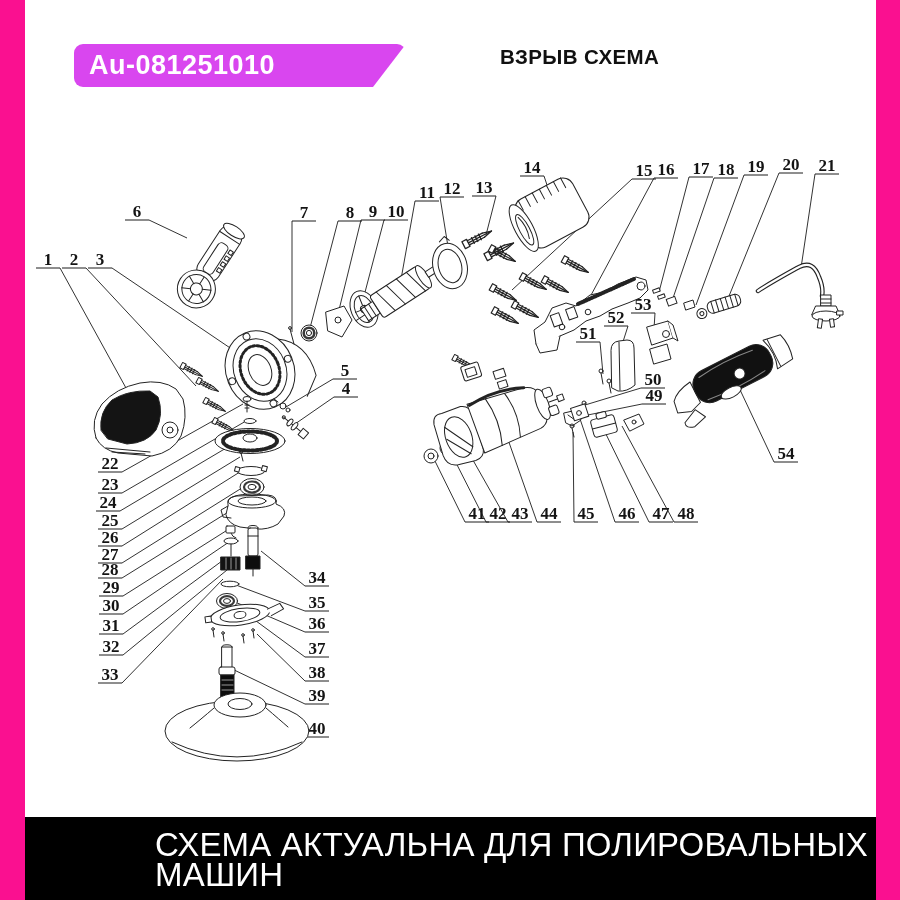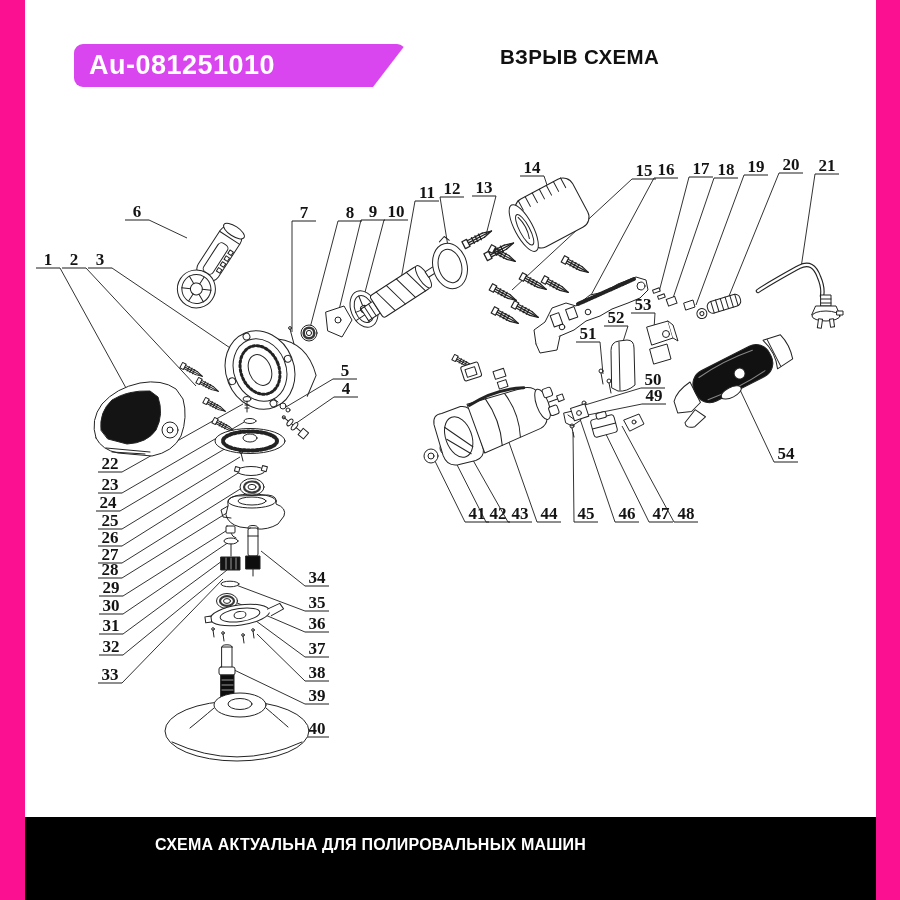--- a/index.html
+++ b/index.html
@@ -26,21 +26,21 @@
   }
   .title{
     position:absolute;left:452px;top:45px;
     color:#111;font-weight:bold;font-size:20.5px;letter-spacing:.4px;margin-left:48px;
   }
   .footer{
     position:absolute;left:25px;right:24px;top:817px;bottom:0;
     background:var(--bar);color:#fff;
     padding:13px 0 0 130px;box-sizing:border-box;
   }
-  .footer div{font-weight:bold;font-size:16px;line-height:30px;letter-spacing:.2px;}
+  .footer div{font-weight:normal;font-size:33px;line-height:30px;letter-spacing:.2px;}
   svg#diagram{position:absolute;left:0;top:0;}
   text.plbl{font-family:"Liberation Serif",serif;font-size:17px;font-weight:600;fill:#141414;}
 </style>
 </head>
 <body>
 
 <div class="frame left"></div>
 <div class="frame right"></div>
 
 <div class="badge">

